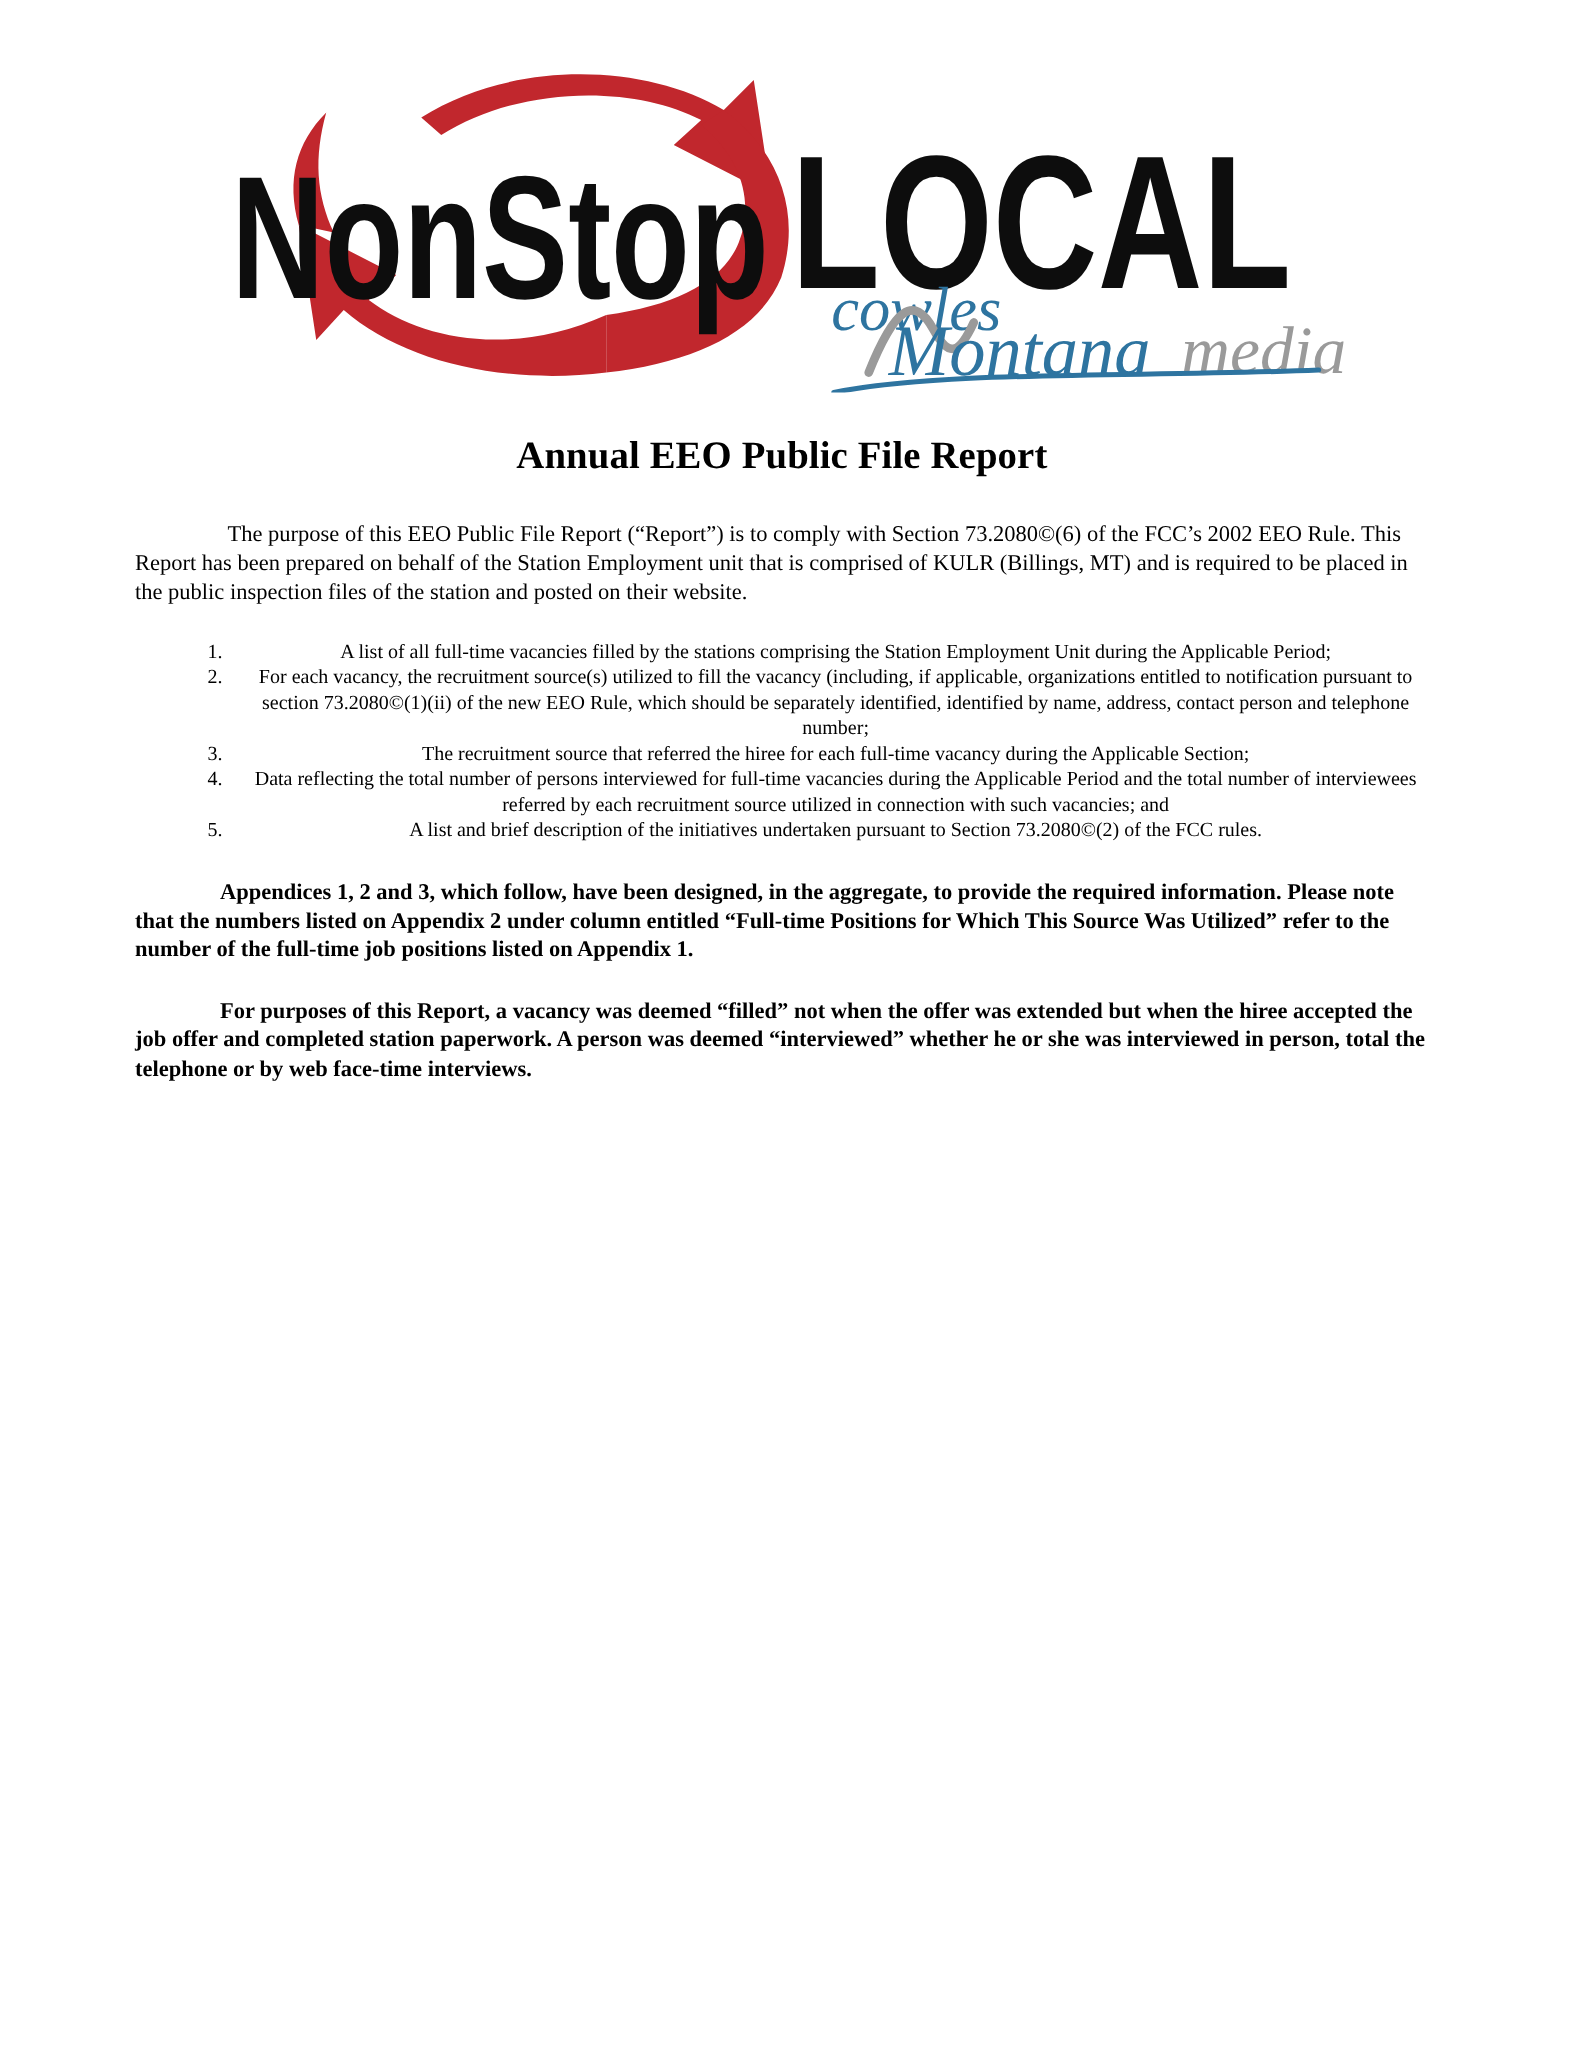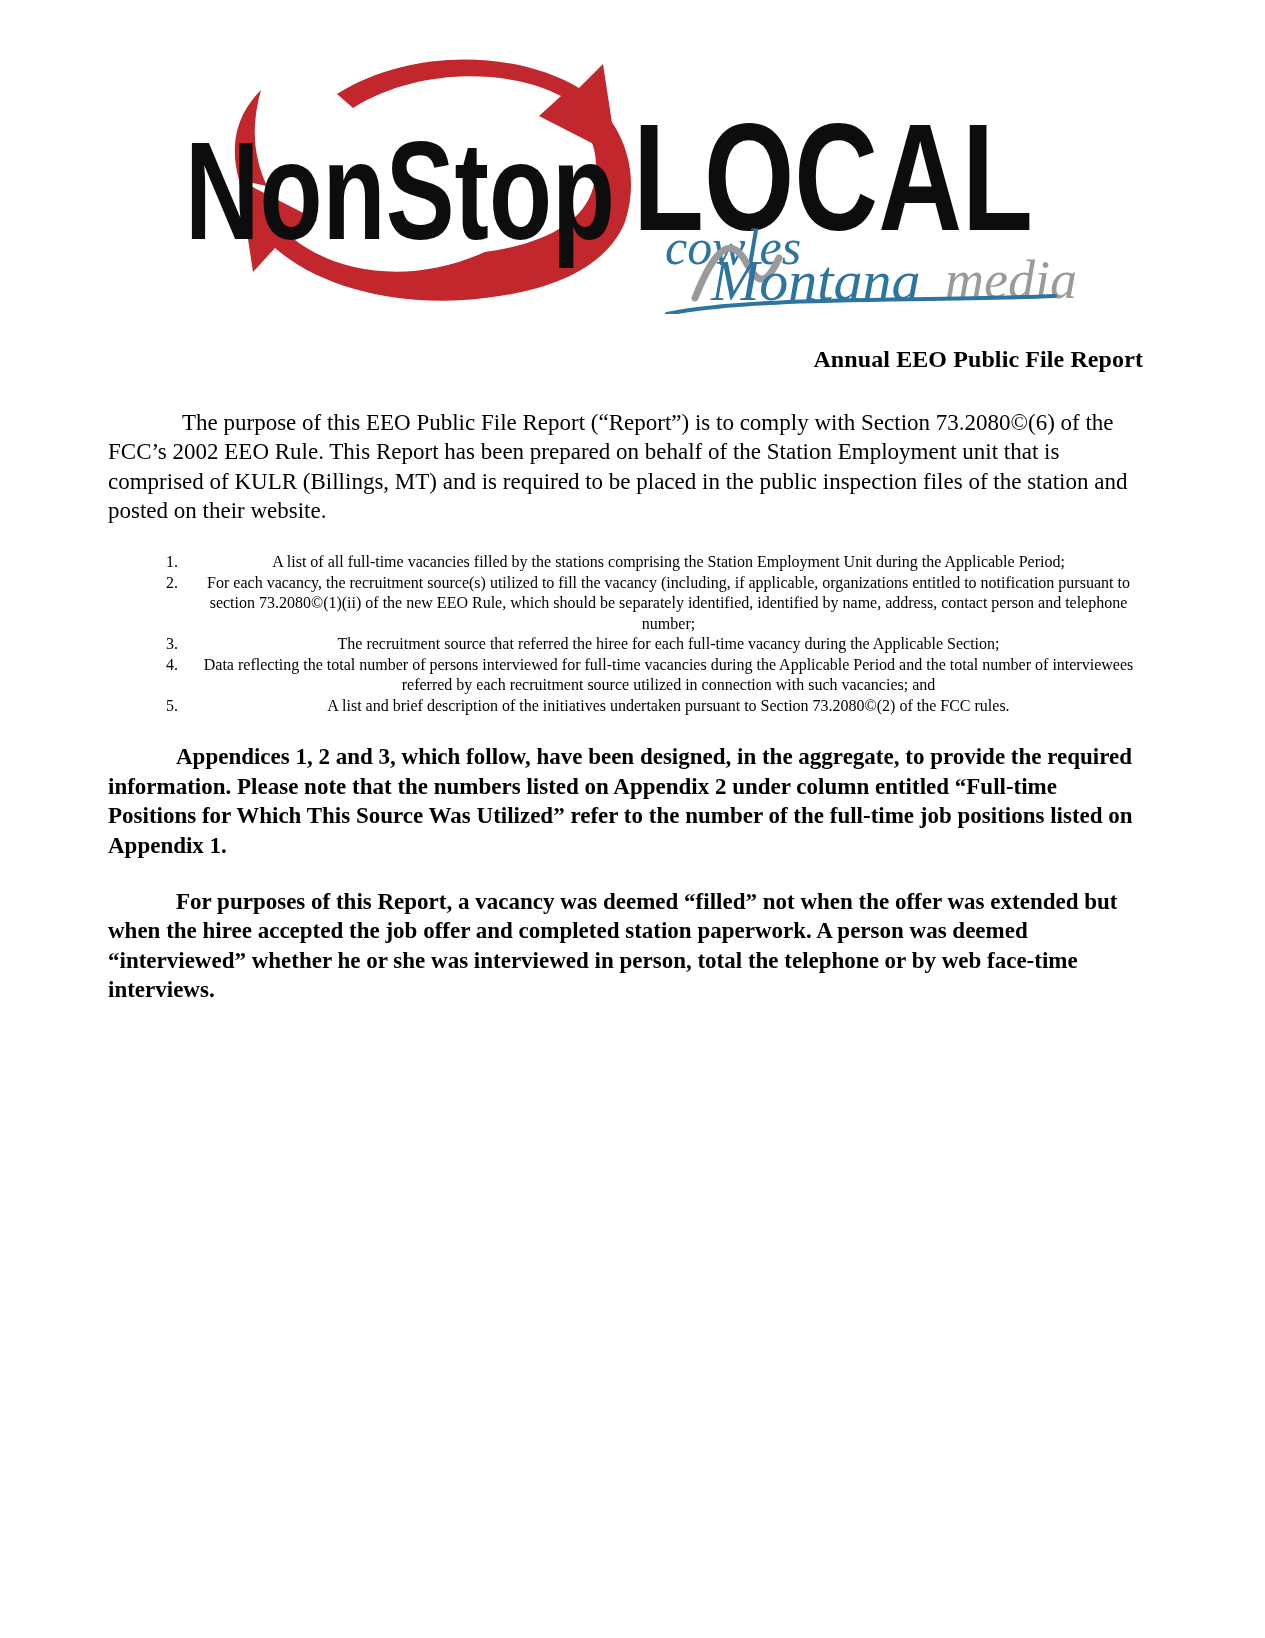--- a/index.html
+++ b/index.html
@@ -42,31 +42,31 @@
 
   
   .doc-body {
     position: absolute;
     left: 108px;
     top: 345px;
     width: 1035px;
   }
 
   .doc-title {
-    text-align: right;
+    text-align: center;
     font-weight: bold;
-    font-size: 24px;
+    font-size: 31px;
     line-height: 1.2;
     margin: 0 0 34px 0;
     letter-spacing: 0.1px;
   }
 
   p.para {
     margin: 0 0 26px 0;
-    font-size: 23px;
+    font-size: 18px;
     line-height: 1.285;
     text-align: left;
     text-indent: 74px;
   }
   p.para.tight-indent {
     text-indent: 68px;
     font-weight: bold;
   }
   p.para.small-indent {
     text-indent: 68px;

